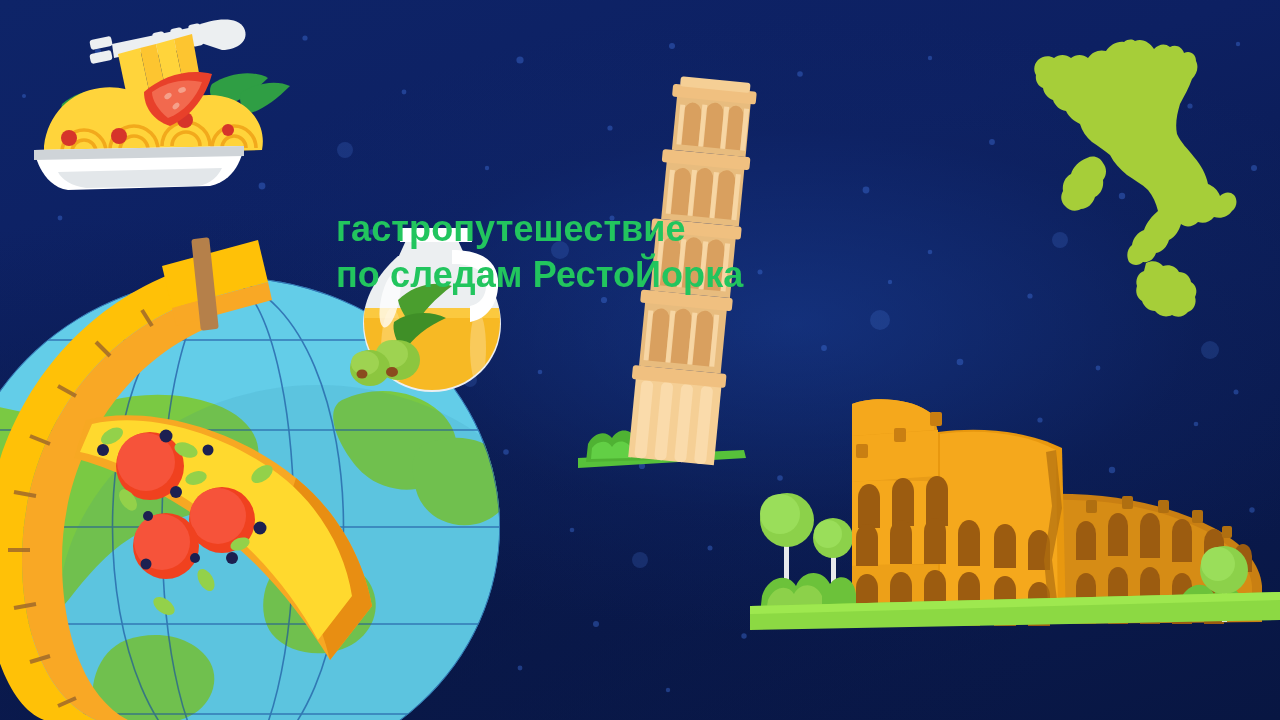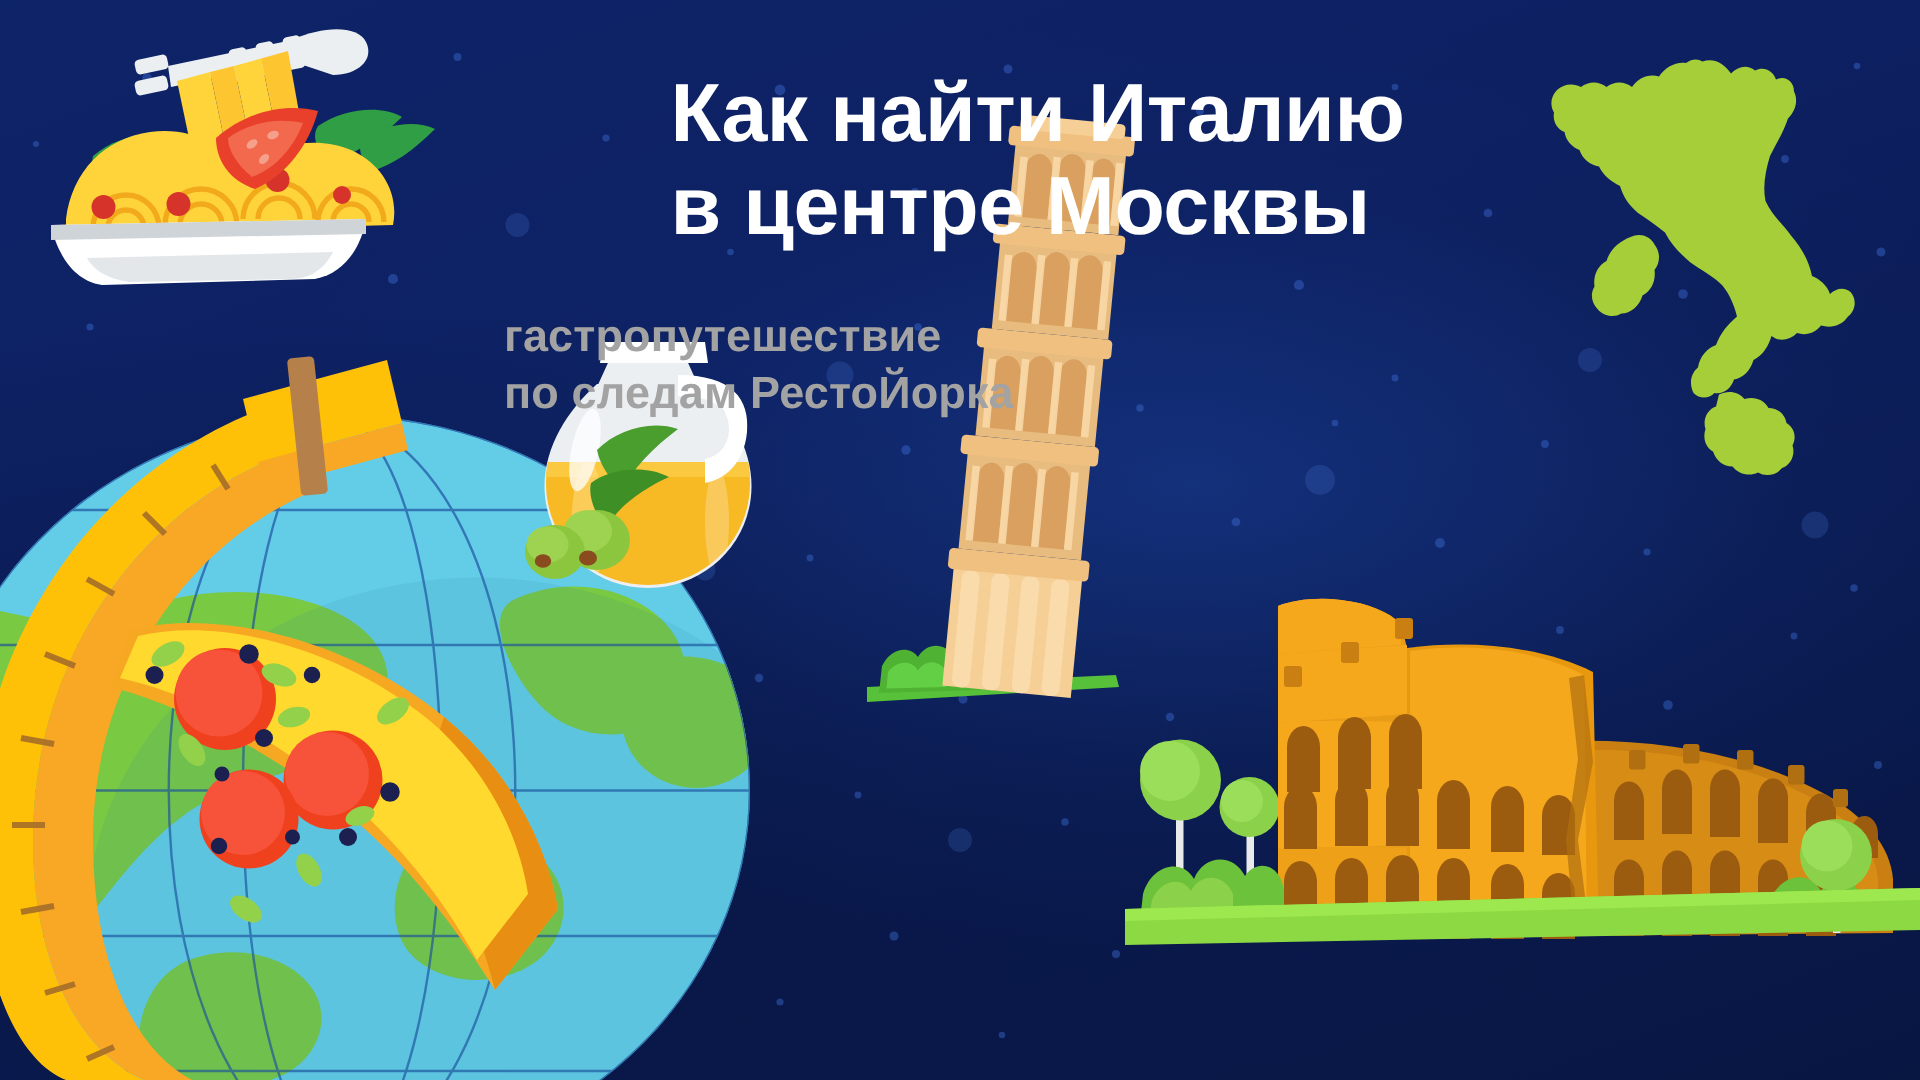--- a/index.html
+++ b/index.html
@@ -41,22 +41,22 @@
     font-weight: bold;
     line-height: 1.13;
     letter-spacing: -0.3px;
     white-space: pre-line;
     margin: 0;
   }
   #subtitle {
     position: absolute;
     left: 336px;
     top: 206px;
-    color: #a3a3a3;
-    font-size: 30px;
+    color: #22c55e;
+    font-size: 36px;
     font-weight: bold;
     line-height: 1.27;
     letter-spacing: 0.1px;
     white-space: pre-line;
     margin: 0;
   }
 </style>
 </head>
 <body>
 
@@ -600,20 +600,16 @@
       <circle cx="1224" cy="570" r="24" fill="#8cd14a"></circle>
       <circle cx="1218" cy="564" r="17" fill="#9ade5a"></circle>
     </g>
 
     <g>
       <path d="M750,606 L1280,592 L1280,620 L750,630 Z" fill="#8cd943"></path>
       <path d="M750,606 L1280,592 L1280,600 L750,614 Z" fill="#9ee84f"></path>
     </g>
   </svg>
 
-  <div id="text-block">
-    <h1 id="title">Как найти Италию
-в центре Москвы</h1>
-  </div>
   <p id="subtitle">гастропутешествие
 по следам РестоЙорка</p>
 
 </div>
 
 </body></html>

